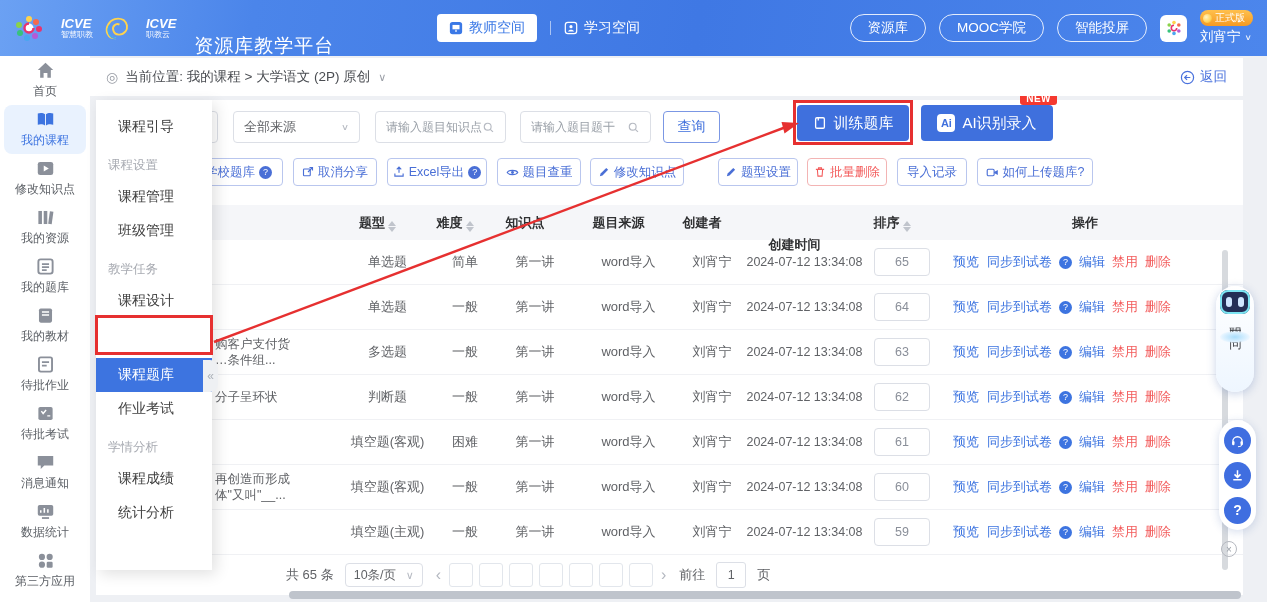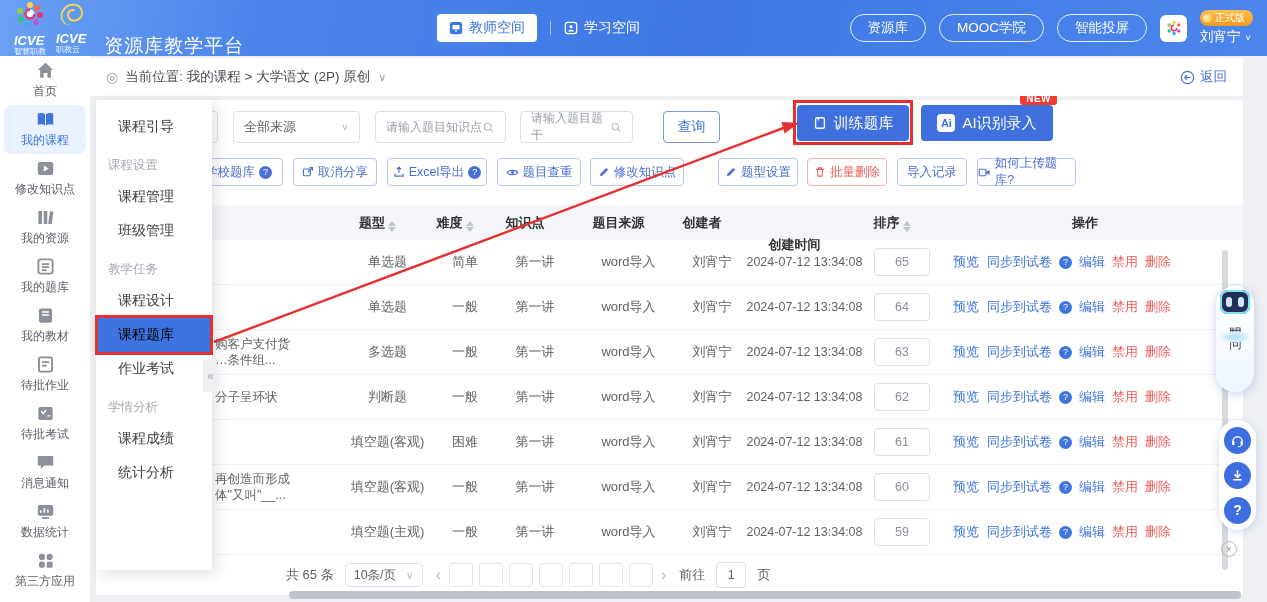--- a/index.html
+++ b/index.html
@@ -3,21 +3,21 @@
 <meta charset="utf-8">
 <style>
   * { margin:0; padding:0; box-sizing:border-box; }
   html,body { width:1267px; height:602px; overflow:hidden; }
   body { font-family:"Liberation Sans","DejaVu Sans",sans-serif; background:#eef0f4; position:relative; font-size:13px; color:#333; }
 
   
   .header { position:absolute; left:0; top:0; width:1267px; height:56px;
     background:linear-gradient(100deg,#6ba1f3 0%,#4b85ea 20%,#3f78e4 55%,#4c86ec 100%);
     display:flex; align-items:center; padding:0 14px; z-index:10; color:#fff; }
-  .logo-group { display:flex; align-items:center; gap:5px; margin-right:10px;flex-direction:column; }
+  .logo-group { display:flex; align-items:center; gap:17px; margin-right:10px; }
   .logo-txt { display:flex; flex-direction:column; line-height:1.05; }
   .logo-txt .b { font-weight:bold; font-size:13px; font-style:italic; }
   .logo-txt .s { font-size:8px; opacity:.95; }
   .app-title { font-size:19px; margin-left:8px; letter-spacing:1px;margin-top:36px; }
   .space-nav { position:absolute; left:437px; top:0; height:56px; display:flex; align-items:center; gap:13px; }
   .teacher-pill { background:#fff; color:#3a78e6; border-radius:4px; padding:5px 12px; font-size:14px; display:flex; align-items:center; gap:6px; }
   .nav-divider { width:1px; height:14px; background:rgba(255,255,255,.55); }
   .student-item { display:flex; align-items:center; gap:6px; font-size:14px; color:#fff; }
   .hdr-right { margin-left:auto; display:flex; align-items:center; gap:13px; }
   .hdr-pill { border:1px solid rgba(255,255,255,.85); border-radius:15px; padding:4px 17px; font-size:13.5px; color:#fff; background:transparent; }
@@ -79,21 +79,21 @@
   .psel { width:78px; height:24px; border:1px solid #dcdfe6; border-radius:4px; display:flex; align-items:center; padding:0 8px; font-size:12.5px; color:#606266; }
   .pn-wrap { display:flex; align-items:center; gap:6px; }
   .pchev { color:#b4b8c0; font-size:16px; padding:0 2px; cursor:pointer; }
   .page-num { width:24px; height:24px; border:1px solid #e2e6ec; border-radius:3px; display:inline-flex; align-items:center; justify-content:center; font-size:12.5px; color:#606266; cursor:pointer; }
   .goto-input { width:30px; height:26px; border:1px solid #dcdfe6; border-radius:3px; text-align:center; font-size:12.5px; color:#606266; font-family:inherit; }
 
   
   .course-menu { position:absolute; left:96px; top:100px; width:116px; height:470px; background:#fff; z-index:20; box-shadow:4px 4px 14px rgba(0,0,0,.12); padding-top:10px; }
   .cm-item { height:34px; display:flex; align-items:center; padding-left:22px; font-size:14px; color:#404040; cursor:pointer; }
   .cm-section { height:30px; display:flex; align-items:center; padding-left:12px; font-size:12.5px; color:#a8abb2; margin-top:6px; }
-  .cm-item.active { background:#3d74e0; color:#000000; }
+  .cm-item.active { background:#3d74e0; color:#ffffff;margin-top:40px; }
   .collapse-tab { position:absolute; left:203px; top:360px; width:15px; height:32px; background:#eef0f3; border-radius:0 8px 8px 0; z-index:21; display:flex; align-items:center; justify-content:center; color:#aab0b8; font-size:12px; cursor:pointer; }
 
   
   .anno-box { position:absolute; border:3px solid #e63030; z-index:24; pointer-events:none; }
   .anno-svg { position:absolute; left:0; top:0; width:1267px; height:602px; z-index:25; pointer-events:none; }
 
   
   .assistant { position:absolute; left:1216px; top:286px; width:38px; height:106px; background:linear-gradient(180deg,#ffffff,#eef6ff); border-radius:19px; box-shadow:0 2px 10px rgba(40,80,160,.25); z-index:30; display:flex; flex-direction:column; align-items:center; padding-top:4px; cursor:pointer; }
   .robot { width:30px; height:24px; background:#232e56; border-radius:8px; position:relative; box-shadow:0 0 0 2px #7ce4f2 inset; }
   .robot i { position:absolute; top:7px; width:6px; height:10px; border-radius:3px; background:#cfe6ff; }
@@ -291,21 +291,21 @@
     <span class="val">全部来源</span>
     <span class="arr">∨</span>
   </div>
   <div class="ctl" style="left:279px; top:11px; width:131px;">
     <span style="font-size:12px;">请输入题目知识点</span>
     <svg width="13" height="13" viewBox="0 0 16 16">
         <circle cx="7" cy="7" r="4.2" fill="none" stroke="currentColor" stroke-width="1.4"></circle>
         <path d="M10.2 10.2 L13.5 13.5" stroke="currentColor" stroke-width="1.4"></path>
       </svg>
   </div>
-  <div class="ctl" style="left:424px; top:11px; width:113px;">
+  <div class="ctl" style="left:424px; top:11px; width:131px;">
     <span style="font-size:12px;">请输入题目题干</span>
     <svg width="13" height="13" viewBox="0 0 16 16">
         <circle cx="7" cy="7" r="4.2" fill="none" stroke="currentColor" stroke-width="1.4"></circle>
         <path d="M10.2 10.2 L13.5 13.5" stroke="currentColor" stroke-width="1.4"></path>
       </svg>
   </div>
   <div class="btn-line" style="left:567px; top:11px; width:57px;">
     <span>查询</span>
   </div>
   <div class="solid-btn" style="left:701px; top:5px; width:112px;">
@@ -360,21 +360,21 @@
   </div>
   <div class="tbtn danger" style="left:711px; width:80px;">
     <svg width="12" height="12" viewBox="0 0 16 16">
         <path d="M2.5 4.5 h11 M6 4.5 V2.5 h4 v2 M4.5 4.5 l.7 9 h5.6 l.7-9" stroke="currentColor" stroke-width="1.4" fill="none"></path>
       </svg>
     <span>批量删除</span>
   </div>
   <div class="tbtn" style="left:801px; width:70px;">
     <span>导入记录</span>
   </div>
-  <div class="tbtn" style="left:881px; width:99px;">
+  <div class="tbtn" style="left:881px; width:116px;">
     <svg width="13" height="13" viewBox="0 0 16 16">
         <rect x="1.5" y="4" width="8.5" height="8" rx="1.5" fill="none" stroke="currentColor" stroke-width="1.4"></rect>
         <path d="M10 7.5 L14.5 5 v6 L10 8.5" fill="currentColor"></path>
       </svg>
     <span>如何上传题库?</span>
   </div>
 
   <div class="thead">
     <div class="c cw0"></div>
     <div class="c cw1"><span>题型</span><span class="caret">

